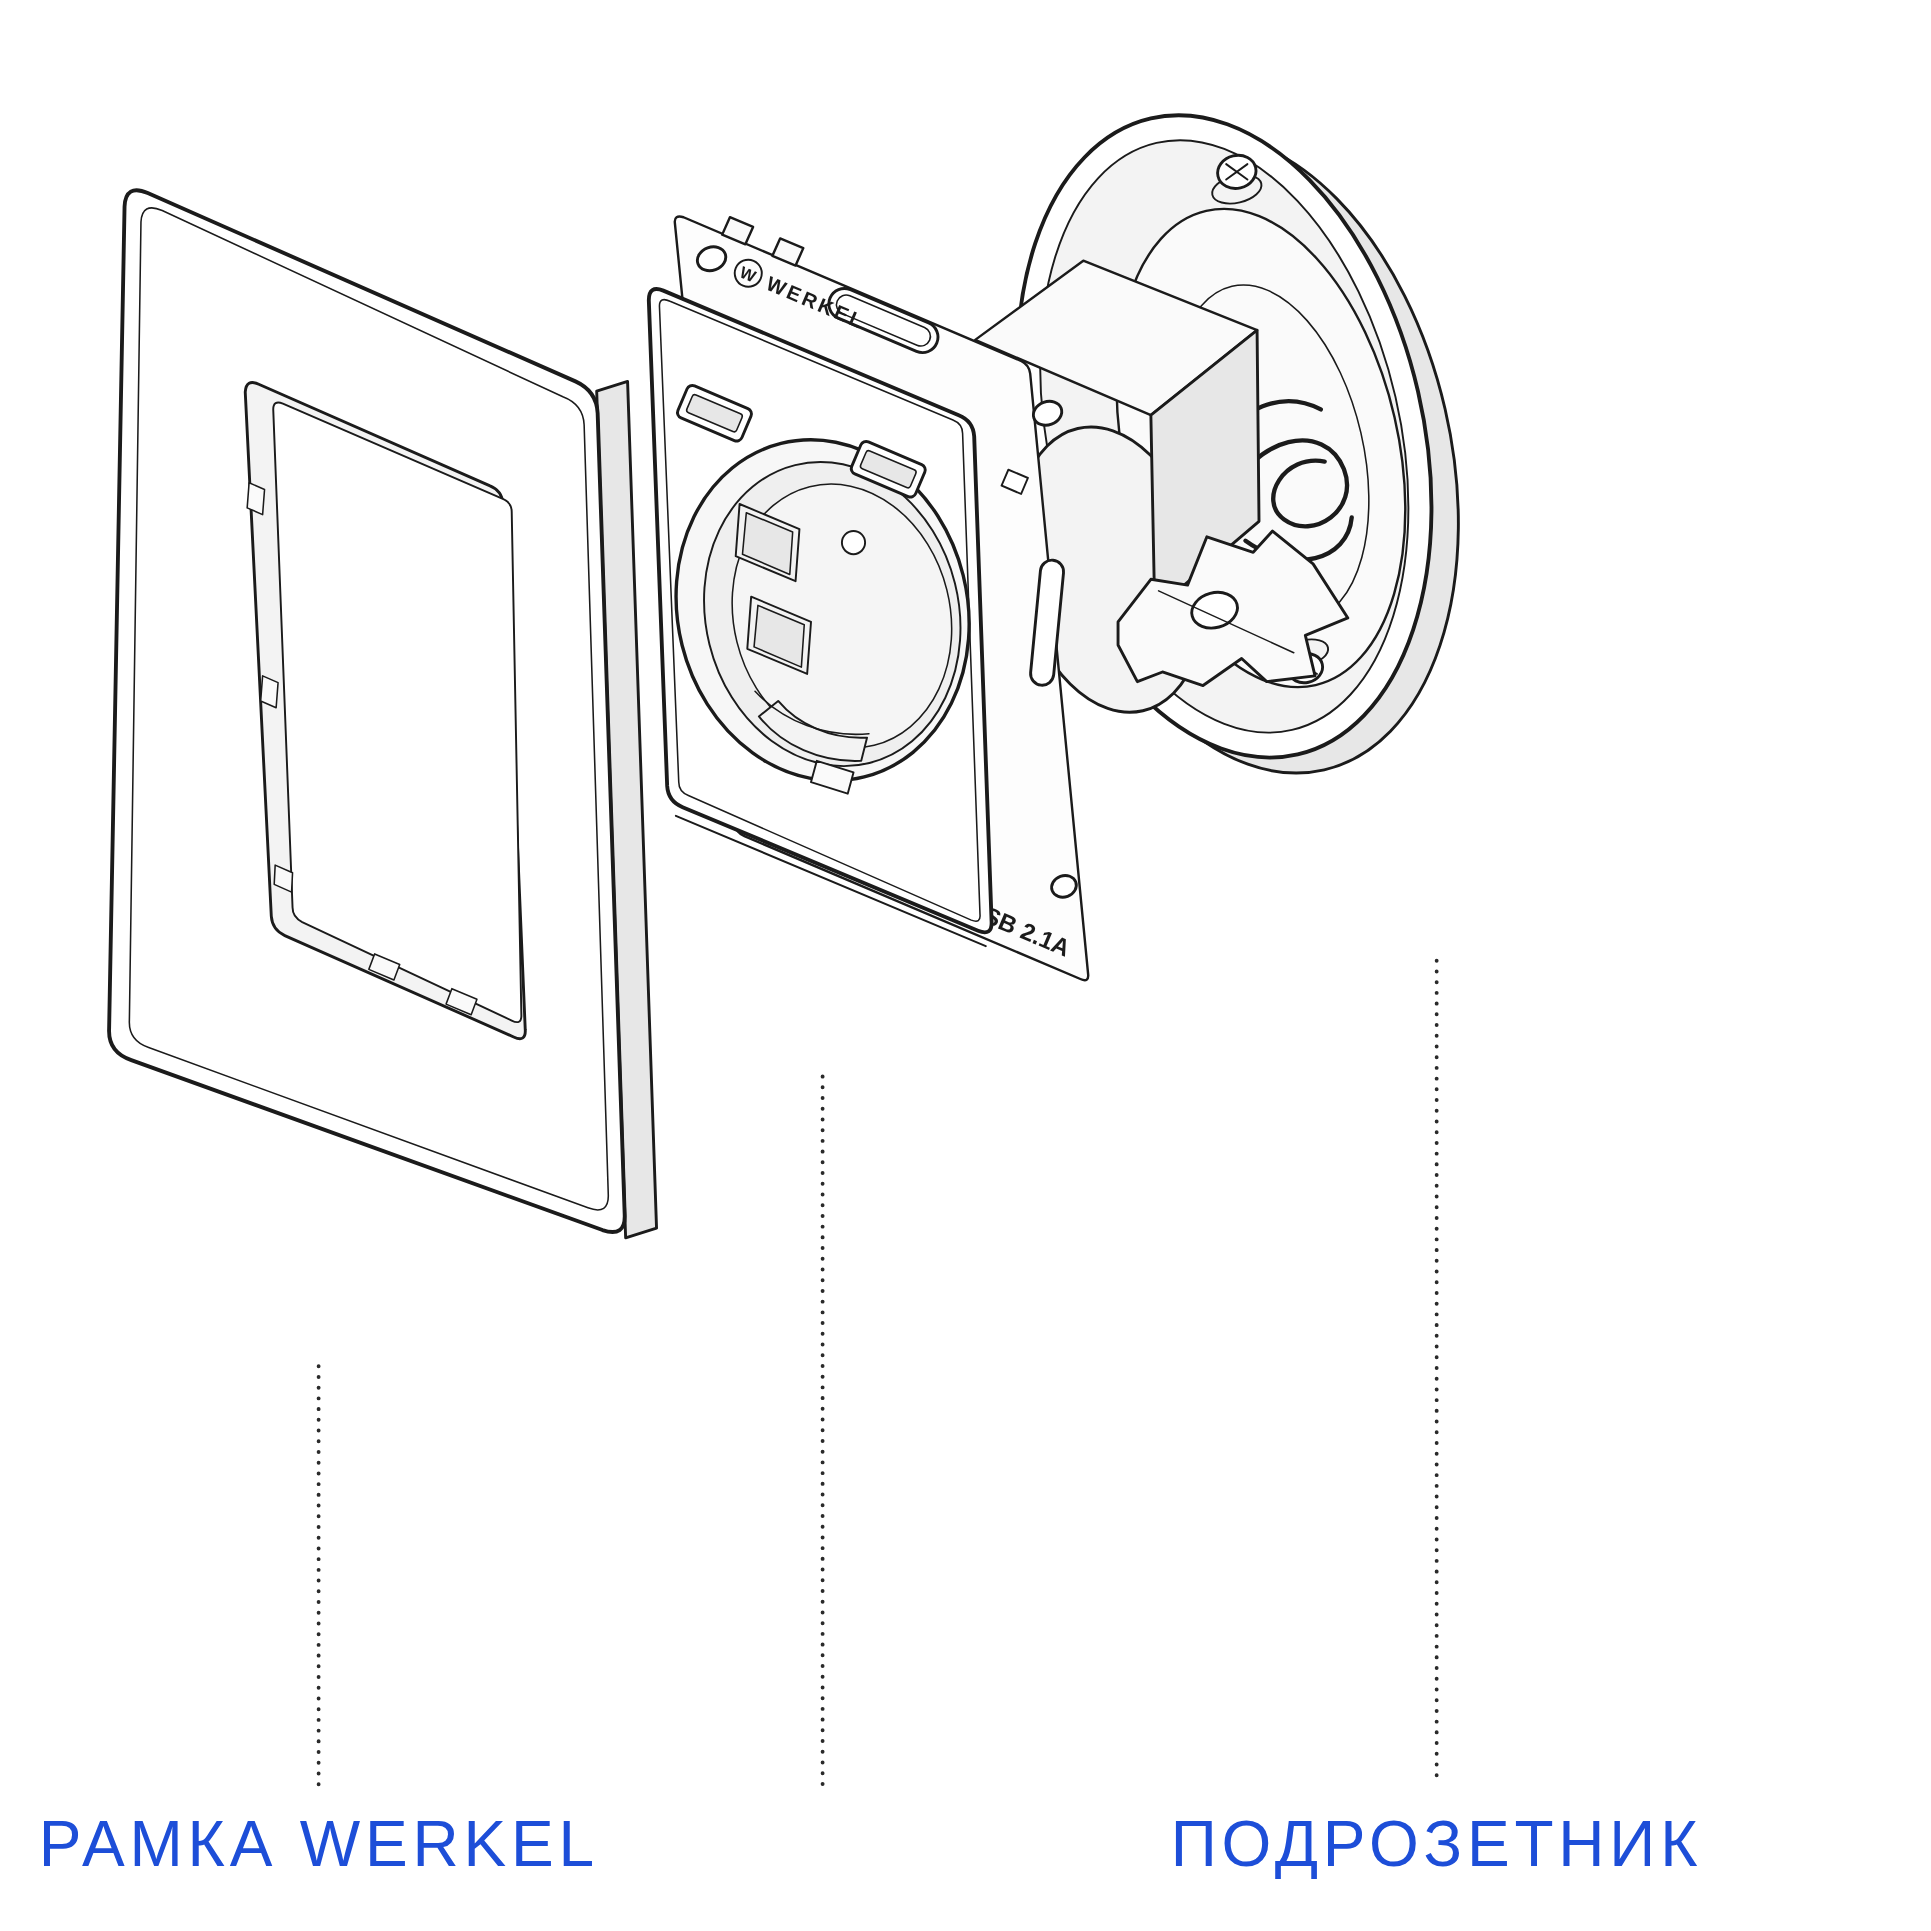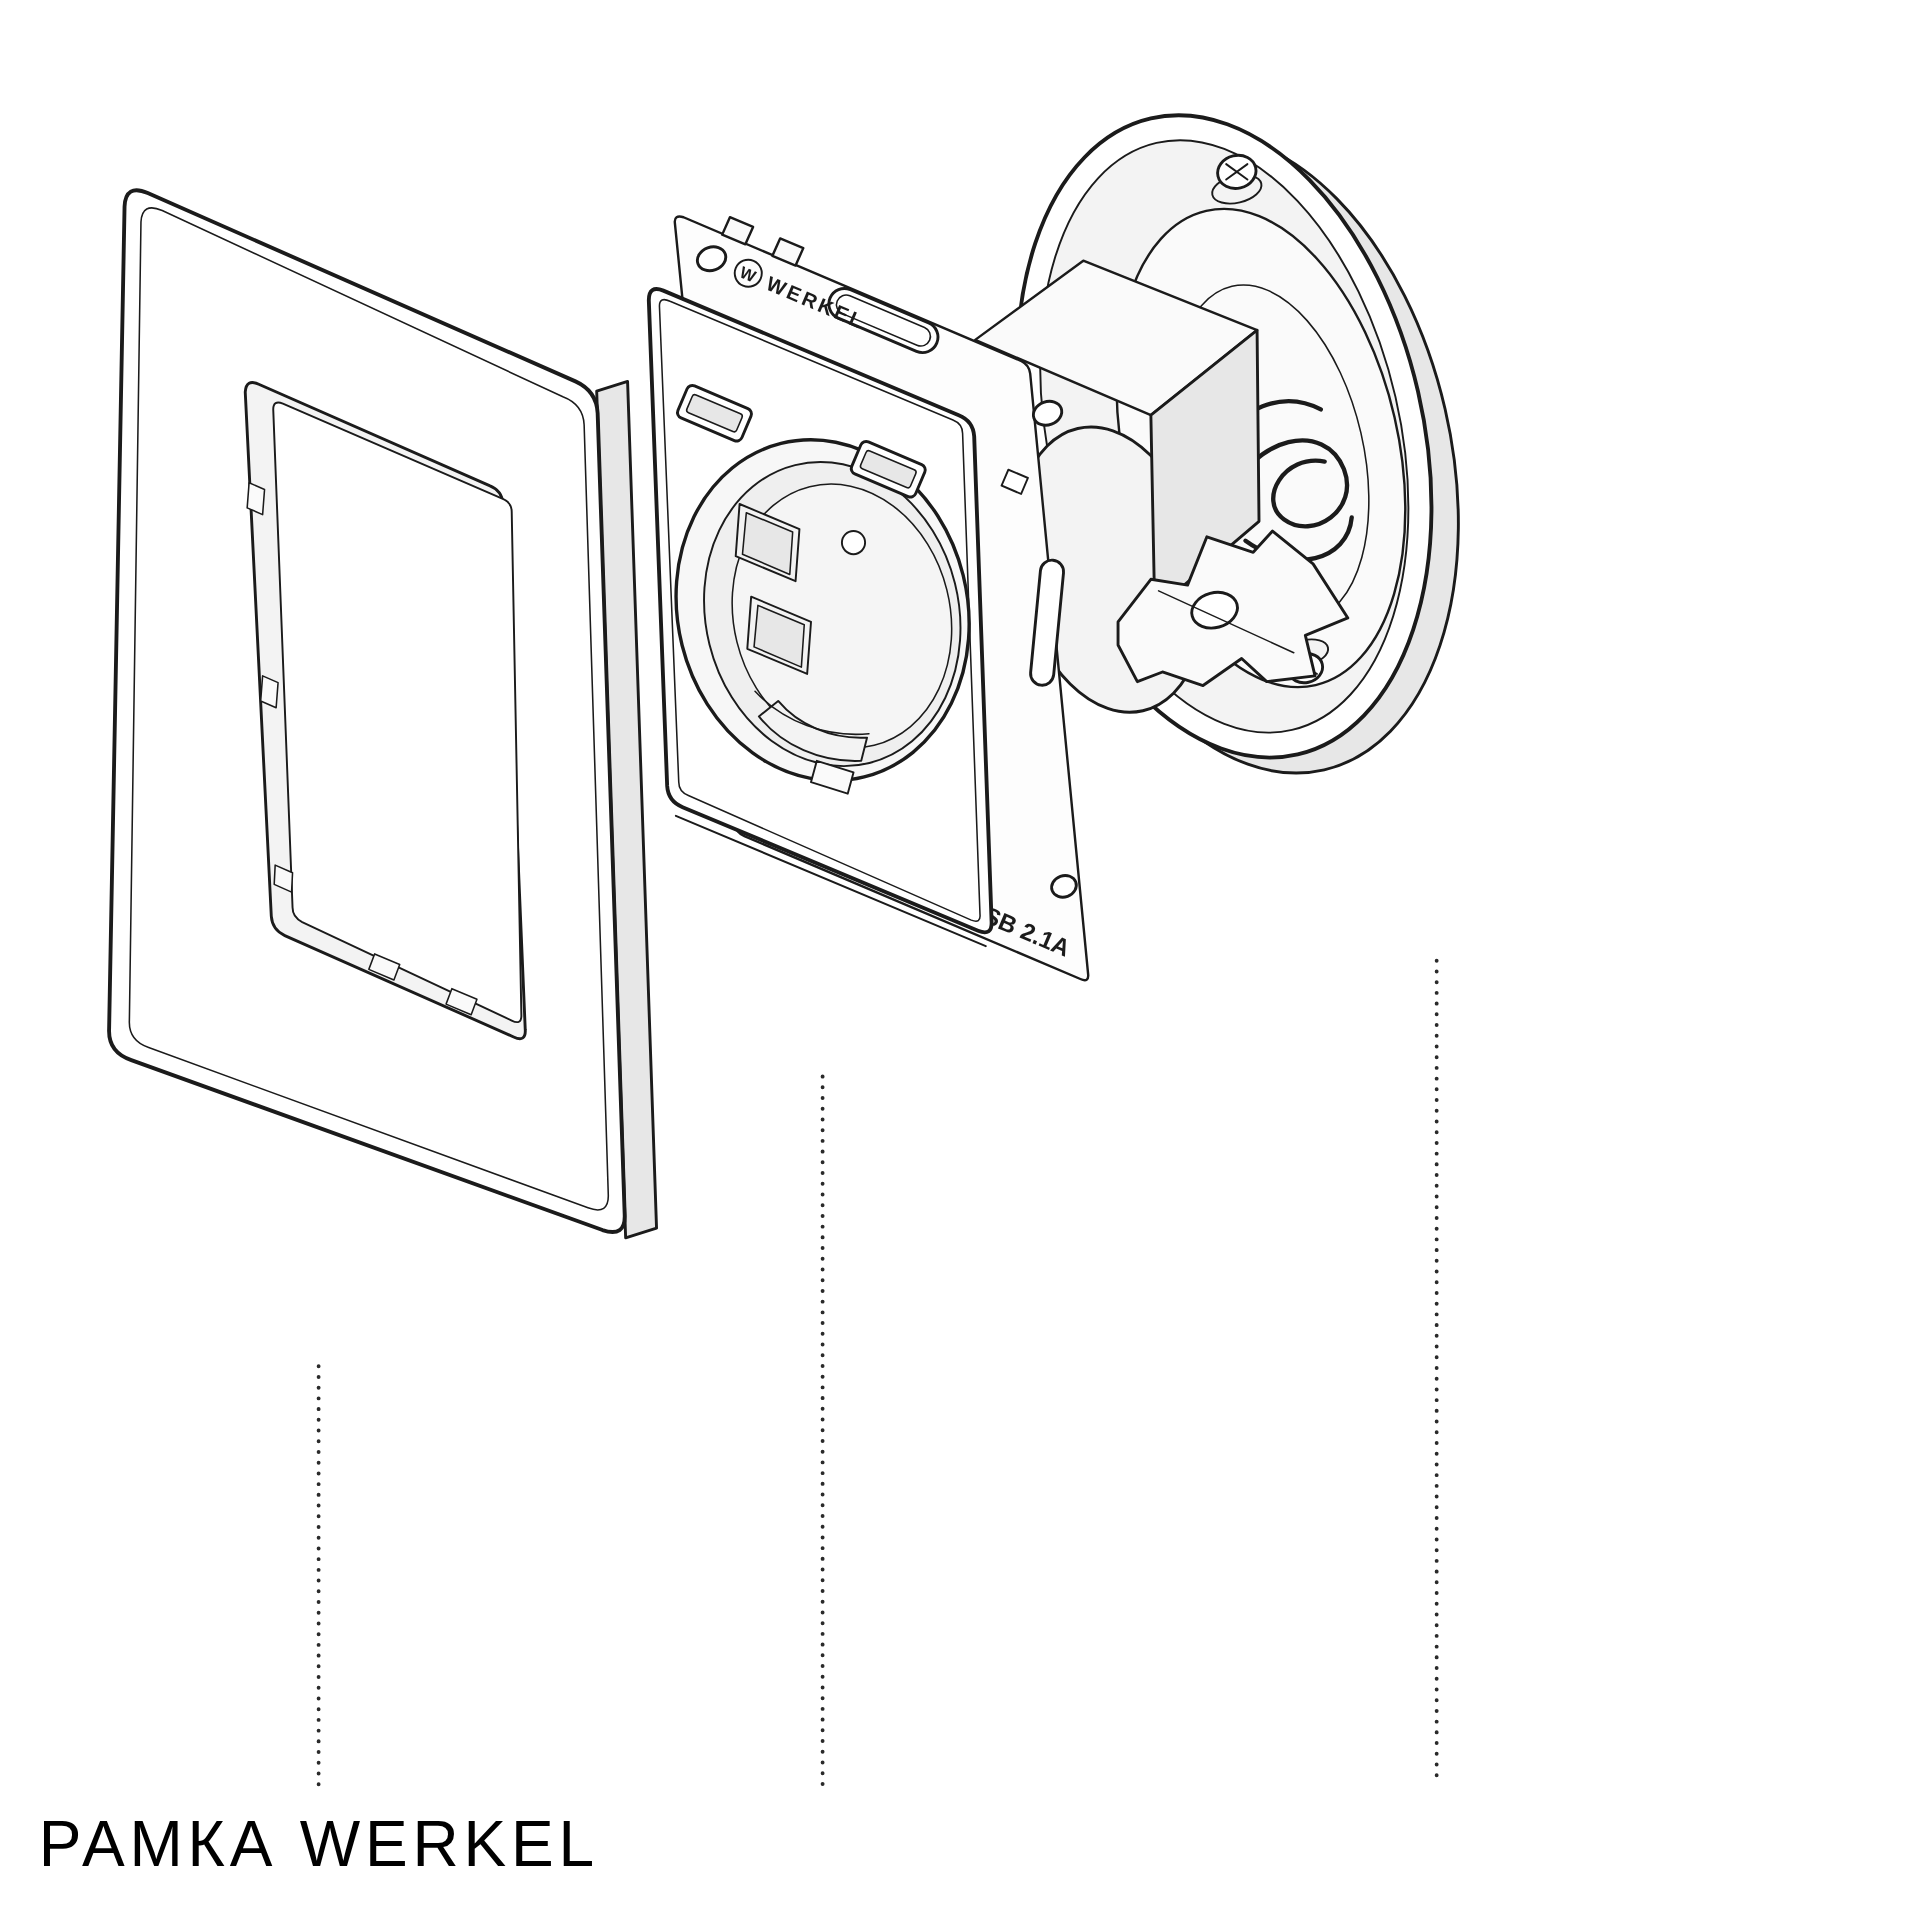--- a/index.html
+++ b/index.html
@@ -12,21 +12,21 @@
   .fw3{fill:#ffffff;stroke:#1b1b1b;stroke-width:3;stroke-linejoin:round;}
   .f1{fill:#f3f3f3;stroke:#1b1b1b;stroke-width:3;stroke-linejoin:round;}
   .f2{fill:#e7e7e7;stroke:#1b1b1b;stroke-width:3;stroke-linejoin:round;}
   .f3{fill:#fafafa;stroke:#1b1b1b;stroke-width:2.5;stroke-linejoin:round;}
   .thin{stroke-width:2;}
   .hair{stroke-width:1.6;}
   .wire{fill:none;stroke:#1b1b1b;stroke-width:4.5;stroke-linecap:round;stroke-linejoin:round;}
   .dotted{stroke:#2a2a2a;stroke-width:4;stroke-dasharray:0.1 11;stroke-linecap:round;}
   .engrave{fill:#1b1b1b;font-family:"Liberation Sans",sans-serif;font-weight:700;}
   .part-label{position:absolute;top:1807px;width:599px;text-align:center;
-              font-size:64px;letter-spacing:4.8px;color:#000000;white-space:nowrap;}
+              font-size:64px;letter-spacing:4.8px;color:#1d4ed8;white-space:nowrap;}
 </style>
 </head>
 <body>
 
 <div class="canvas">
 
 <svg width="1931" height="1931" viewBox="0 0 2000 2000">
 
   <g>
     <ellipse cx="1296" cy="470" rx="206" ry="336" transform="rotate(-13 1296 470)" class="f2"></ellipse>
@@ -146,15 +146,16 @@
       <path d="M468,1024 l26,11 l-6,16 l-26,-11 z" class="f3 hair"></path>
     </g>
   </g>
 
   <line x1="330" y1="1415" x2="330" y2="1848" class="dotted"></line>
   <line x1="852" y1="1115" x2="852" y2="1848" class="dotted"></line>
   <line x1="1488" y1="995" x2="1488" y2="1848" class="dotted"></line>
 </svg>
 
 <div class="part-label" style="left:19.3px;">РАМКА WERKEL</div>
+<div class="part-label" style="left:1137px;">ПОДРОЗЕТНИК</div>
 
 </div>
 
 
 </body></html>

